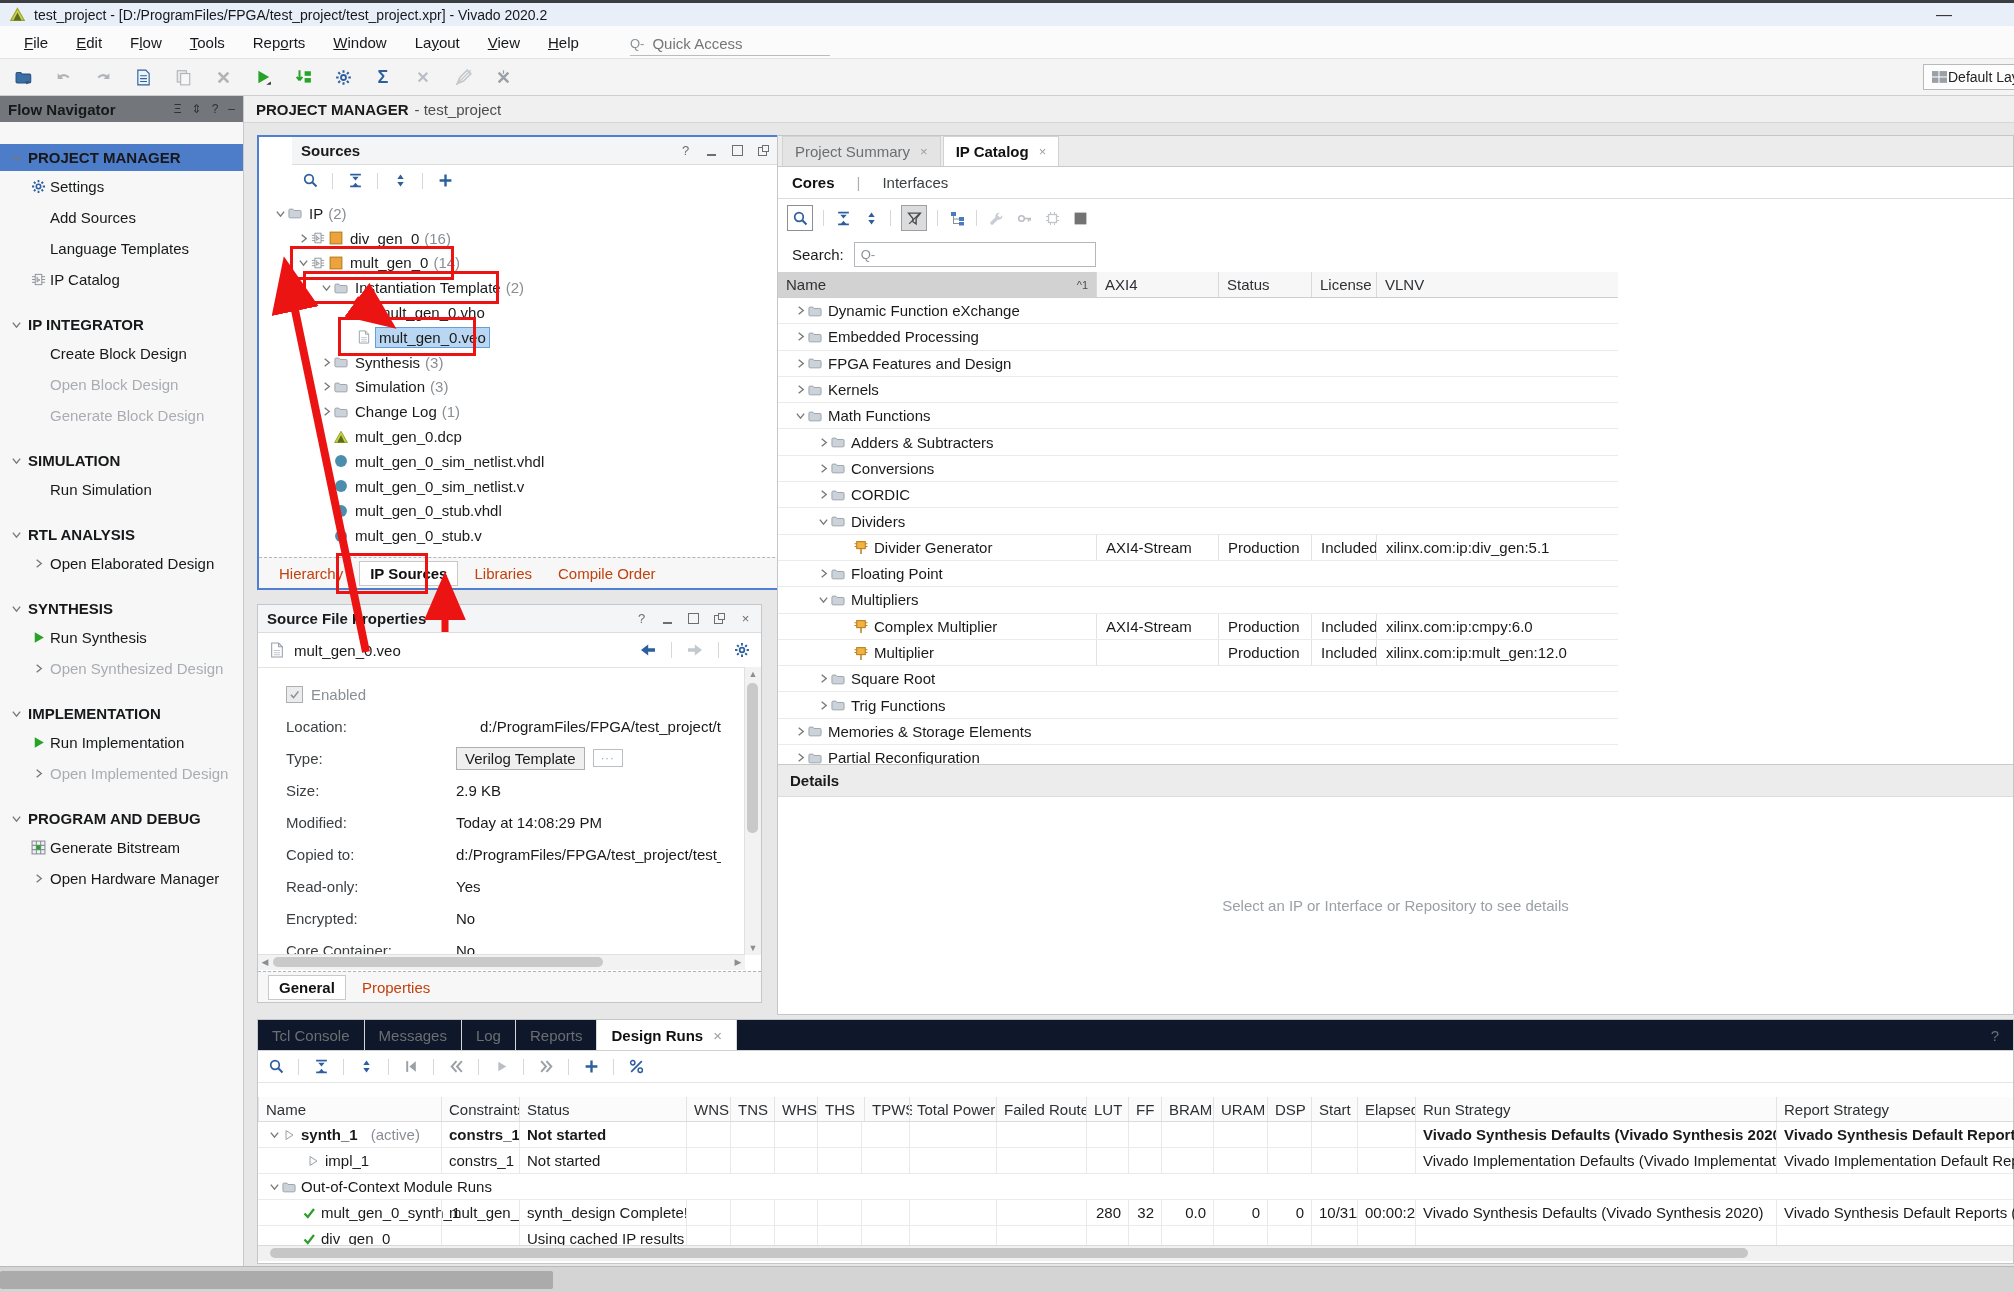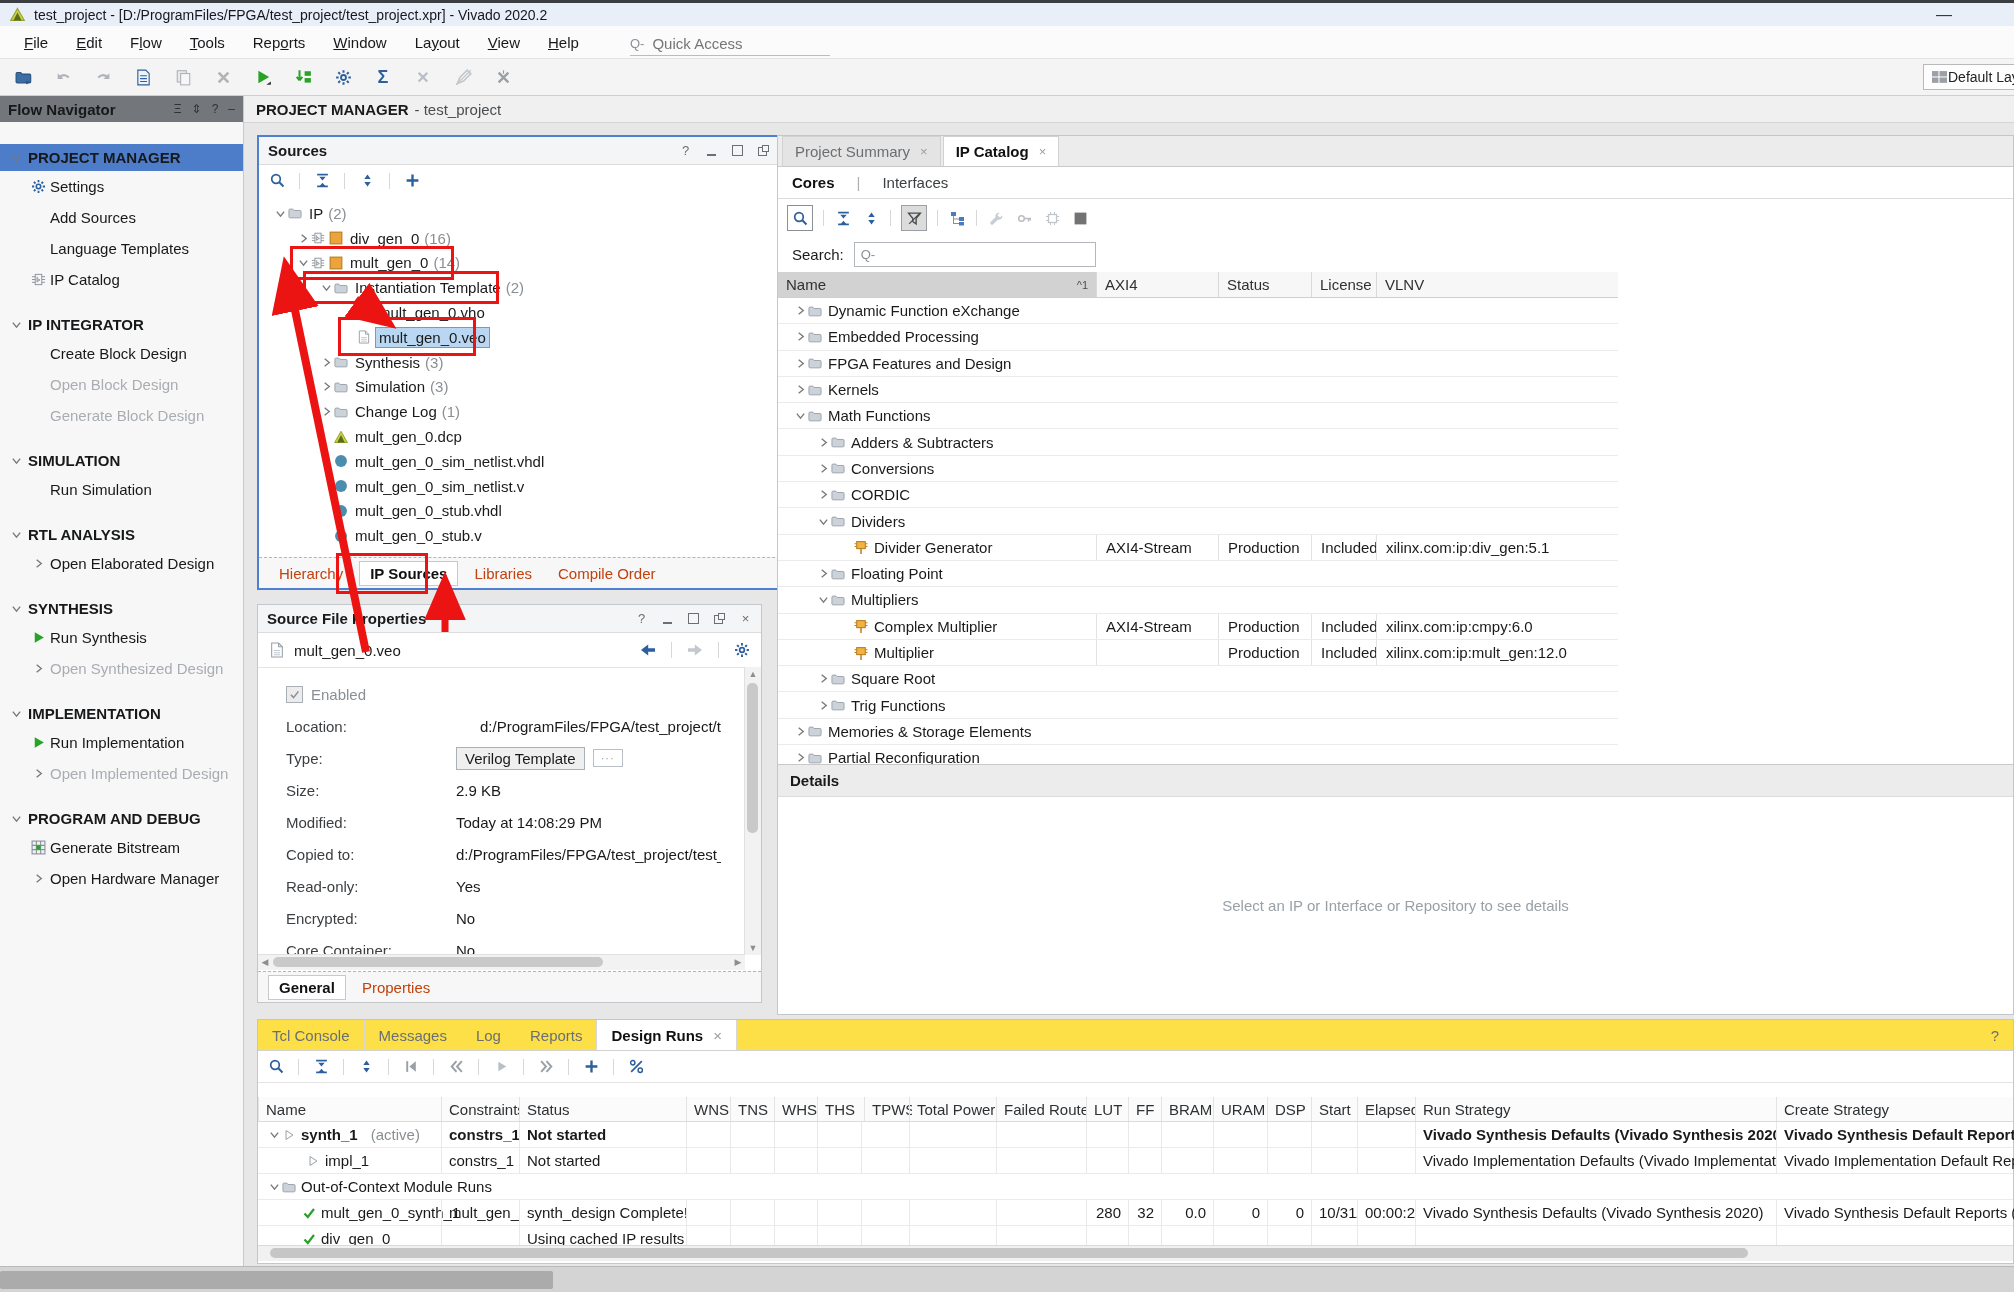--- a/index.html
+++ b/index.html
@@ -108,21 +108,21 @@
   .sortmark{font-size:11px;color:#4a4d50;}
   .cat-row{position:relative;height:25.3px;border-bottom:1px solid #ebebeb;display:flex;align-items:center;white-space:nowrap;}
   .cat-row .chev{width:16px;display:flex;justify-content:center;flex:none;}
   .cat-row .chev svg{width:11px;height:11px;}
   .cat-row .ric{margin-right:6px;display:flex;flex:none;}
   .cat-row .ric svg{width:14px;height:14px;}
   .cat-cell{position:absolute;top:0;height:25.3px;display:flex;align-items:center;padding:0 9px;border-left:1px solid #e3e3e3;box-sizing:border-box;overflow:hidden;}
   .details-head{position:absolute;left:0;right:0;top:628px;height:33px;background:#ececec;border-top:1px solid #c9c9c9;border-bottom:1px solid #dcdcdc;display:flex;align-items:center;padding-left:12px;font-weight:bold;box-sizing:border-box;}
   .details-body{position:absolute;left:0;right:0;top:661px;bottom:0;background:#fff;display:flex;align-items:center;justify-content:center;color:#9aa0a6;}
   
-  .bp-tabs{height:30px;background:#fde047;border-bottom:1px solid #d2d2d2;display:flex;align-items:stretch;}
+  .bp-tabs{height:30px;background:#0f172a;border-bottom:1px solid #d2d2d2;display:flex;align-items:stretch;}
   .bp-tab{display:flex;align-items:center;padding:0 14px;color:#6b6f73;border-right:1px solid #d7d7d7;gap:10px;}
   .bp-tab.active{background:#fff;color:#111;font-weight:bold;border-right:1px solid #d7d7d7;}
   .bp-help{margin-left:auto;margin-right:14px;display:flex;align-items:center;color:#6b6f73;}
   .runs-table{position:absolute;left:0;top:77px;right:0;}
   .run-headrow{position:relative;height:24px;background:#fbfbfb;border-bottom:1px solid #dcdcdc;}
   .run-hcell{position:absolute;top:0;height:24px;display:flex;align-items:center;padding:0 7px;box-sizing:border-box;border-left:1px solid #e3e3e3;color:#2e3134;overflow:hidden;white-space:nowrap;}
   .run-row{position:relative;height:25px;border-bottom:1px solid #ebebeb;}
   .run-cell{position:absolute;top:0;height:25px;display:flex;align-items:center;padding:0 7px;box-sizing:border-box;border-left:1px solid #e9e9e9;overflow:hidden;white-space:nowrap;}
   .run-cell.r{justify-content:flex-end;}
   .run-name{display:flex;align-items:center;white-space:nowrap;}
@@ -433,21 +433,21 @@
         </div>
       </div>
   </div>
 
   <div class="abs ws-header">
     <b>PROJECT MANAGER</b>
     <span class="sub">- test_project</span>
   </div>
   <div class="abs workspace"></div>
 
-  <div class="panel focused" style="left:257px;top:135px;width:550px;height:455px;">
+  <div class="panel focused" style="left:257px;top:135px;width:550px;height:455px;padding-left:33px;">
     <div class="p-head">
       <span class="p-title">Sources</span>
       <span class="p-ctl">
           <span class="wc">?</span>
           <span class="wc">
             <span class="wc-min-g"></span>
           </span>
           <span class="wc">
             <span class="wc-max-g"></span>
           </span>
@@ -1243,21 +1243,21 @@
           <div class="run-hcell" style="left: 651px; width: 87px;">Total Power</div>
           <div class="run-hcell" style="left: 738px; width: 90px;">Failed Routes</div>
           <div class="run-hcell" style="left: 828px; width: 42px;">LUT</div>
           <div class="run-hcell" style="left: 870px; width: 33px;">FF</div>
           <div class="run-hcell" style="left: 903px; width: 52px;">BRAM</div>
           <div class="run-hcell" style="left: 955px; width: 54px;">URAM</div>
           <div class="run-hcell" style="left: 1009px; width: 44px;">DSP</div>
           <div class="run-hcell" style="left: 1053px; width: 46px;">Start</div>
           <div class="run-hcell" style="left: 1099px; width: 58px;">Elapsed</div>
           <div class="run-hcell" style="left: 1157px; width: 361px;">Run Strategy</div>
-          <div class="run-hcell" style="left: 1518px; width: 239px;">Create Strategy</div>
+          <div class="run-hcell" style="left: 1518px; width: 239px;">Report Strategy</div>
         </div>
         <div class="run-row">
           <div class="run-name" style="padding-left: 8px; height: 25px;">
             <span class="chev">
               <svg viewBox="0 0 12 12">
                 <path d="M2 4l4 5 4-5" fill="none" stroke="#7a7a7a" stroke-width="1.5"></path>
               </svg>
             </span>
             <span class="ric">
               <svg viewBox="0 0 14 14">

